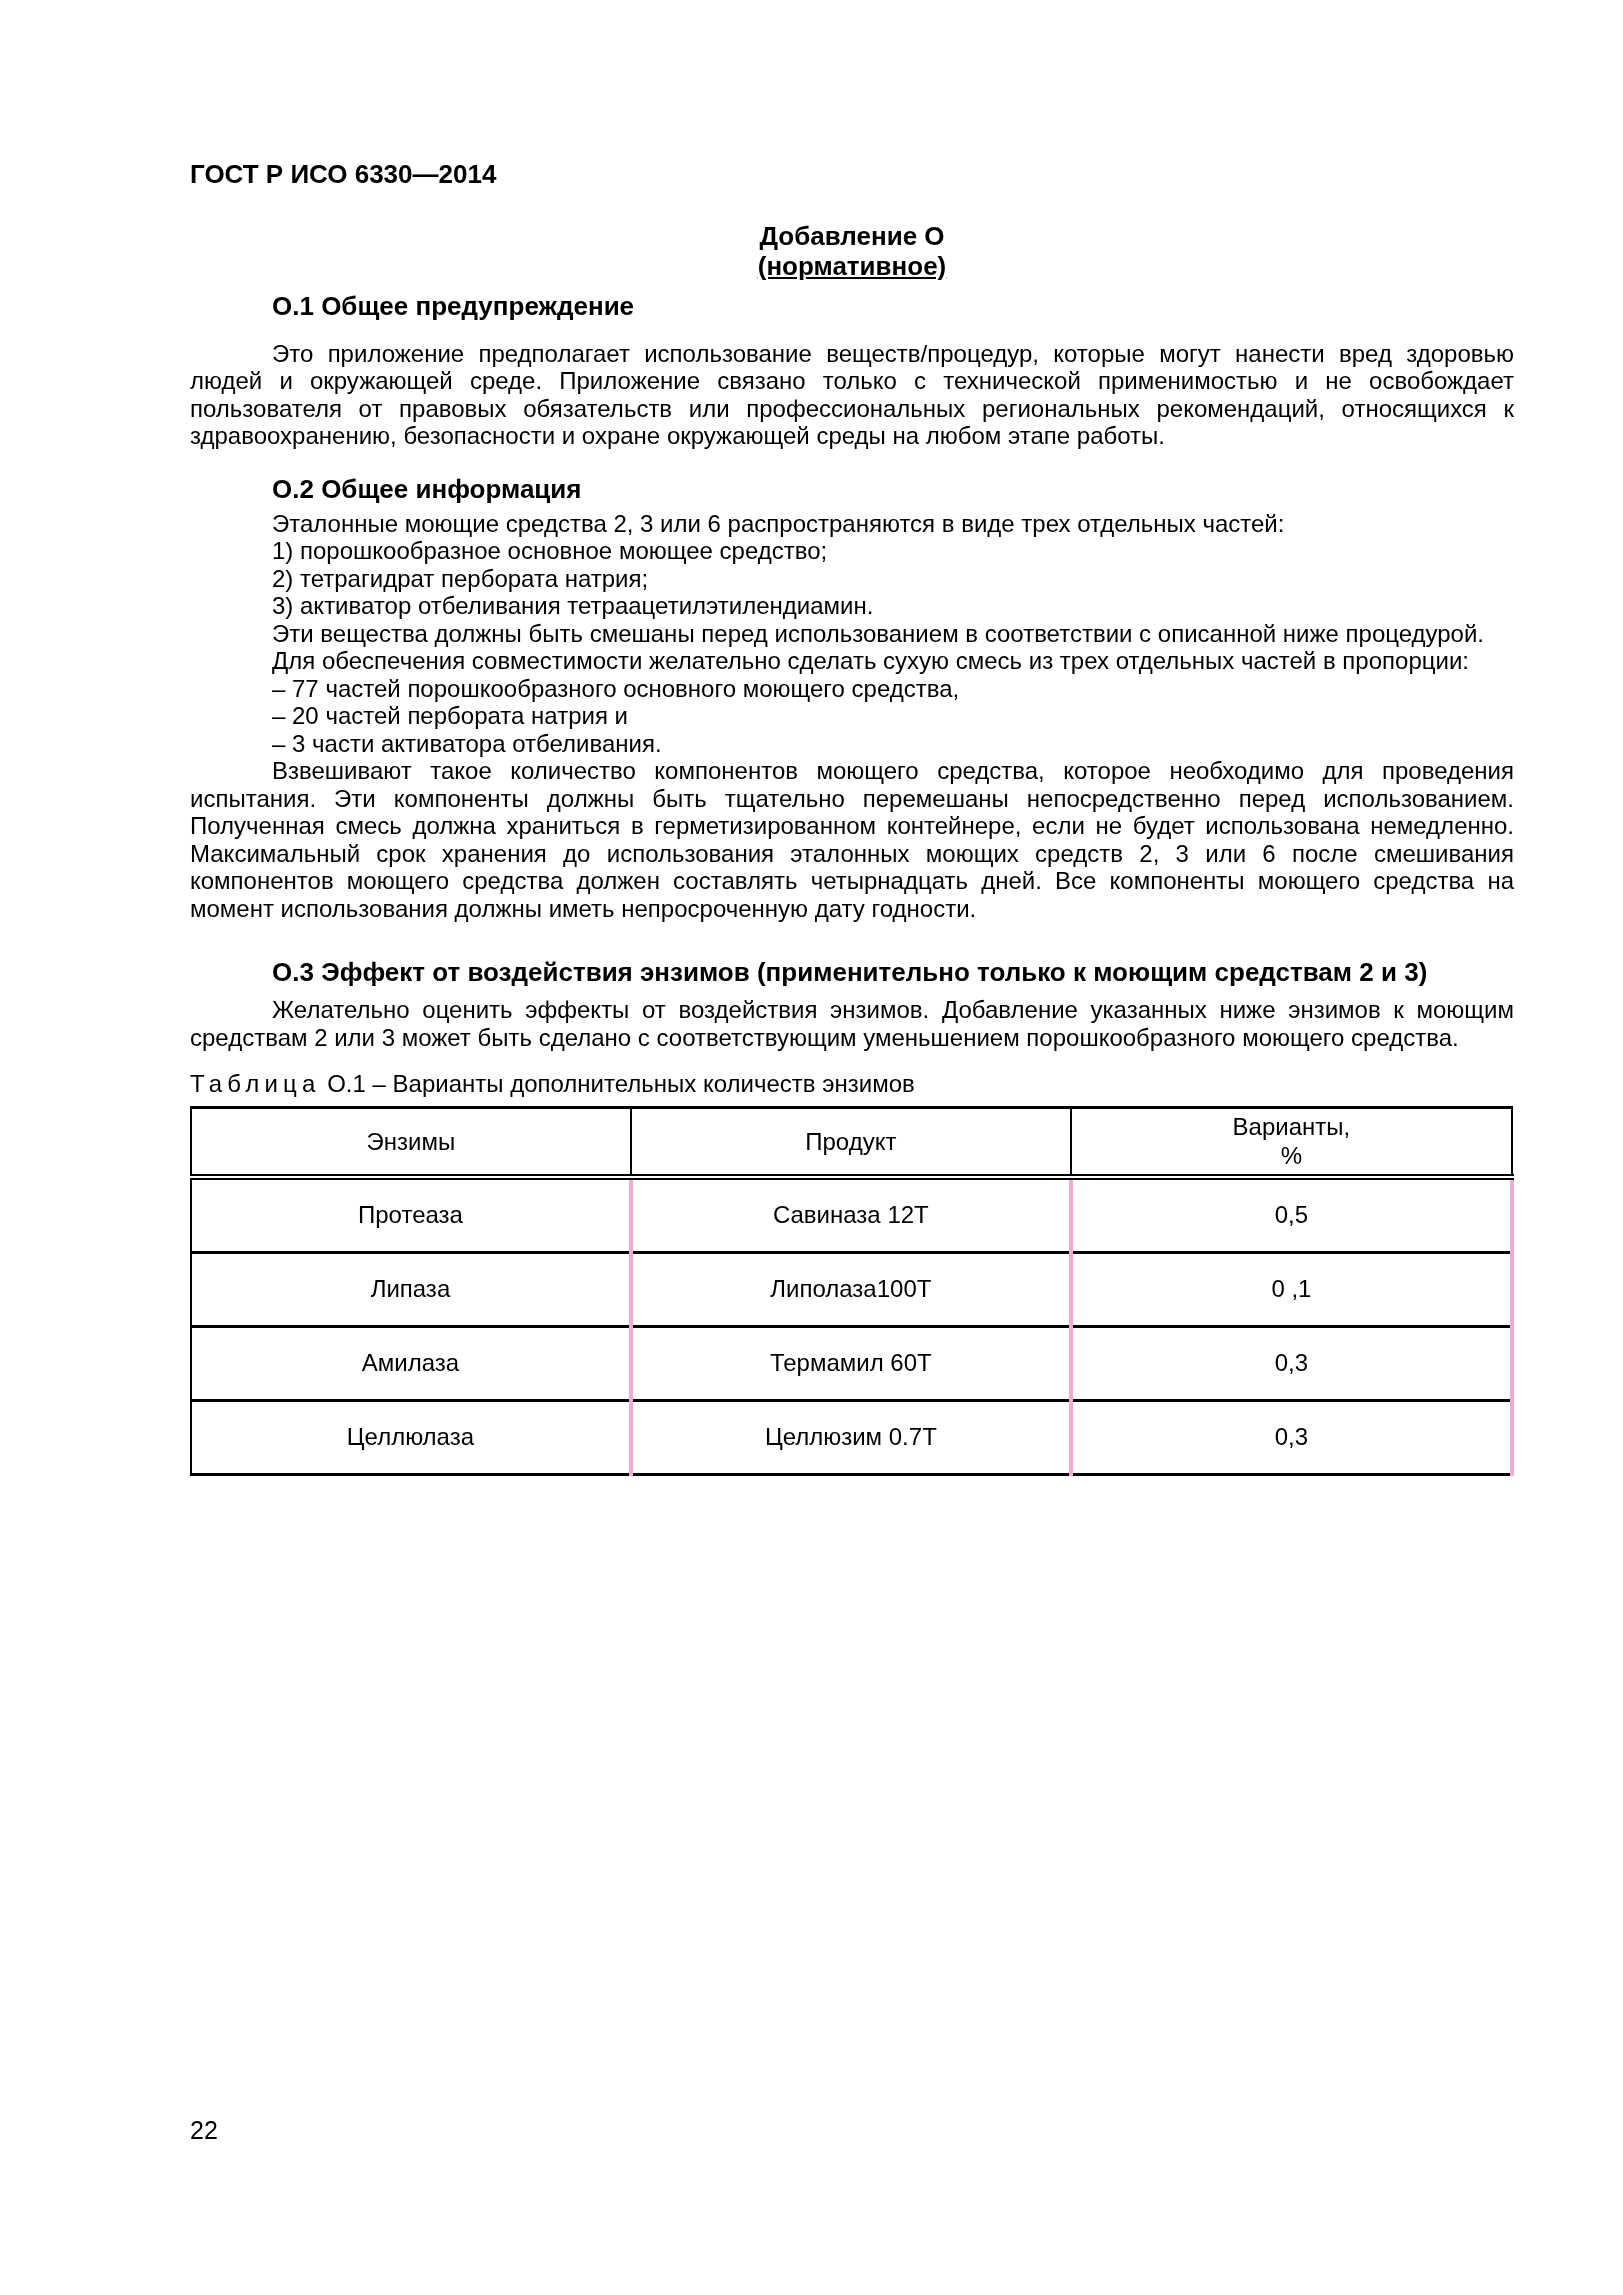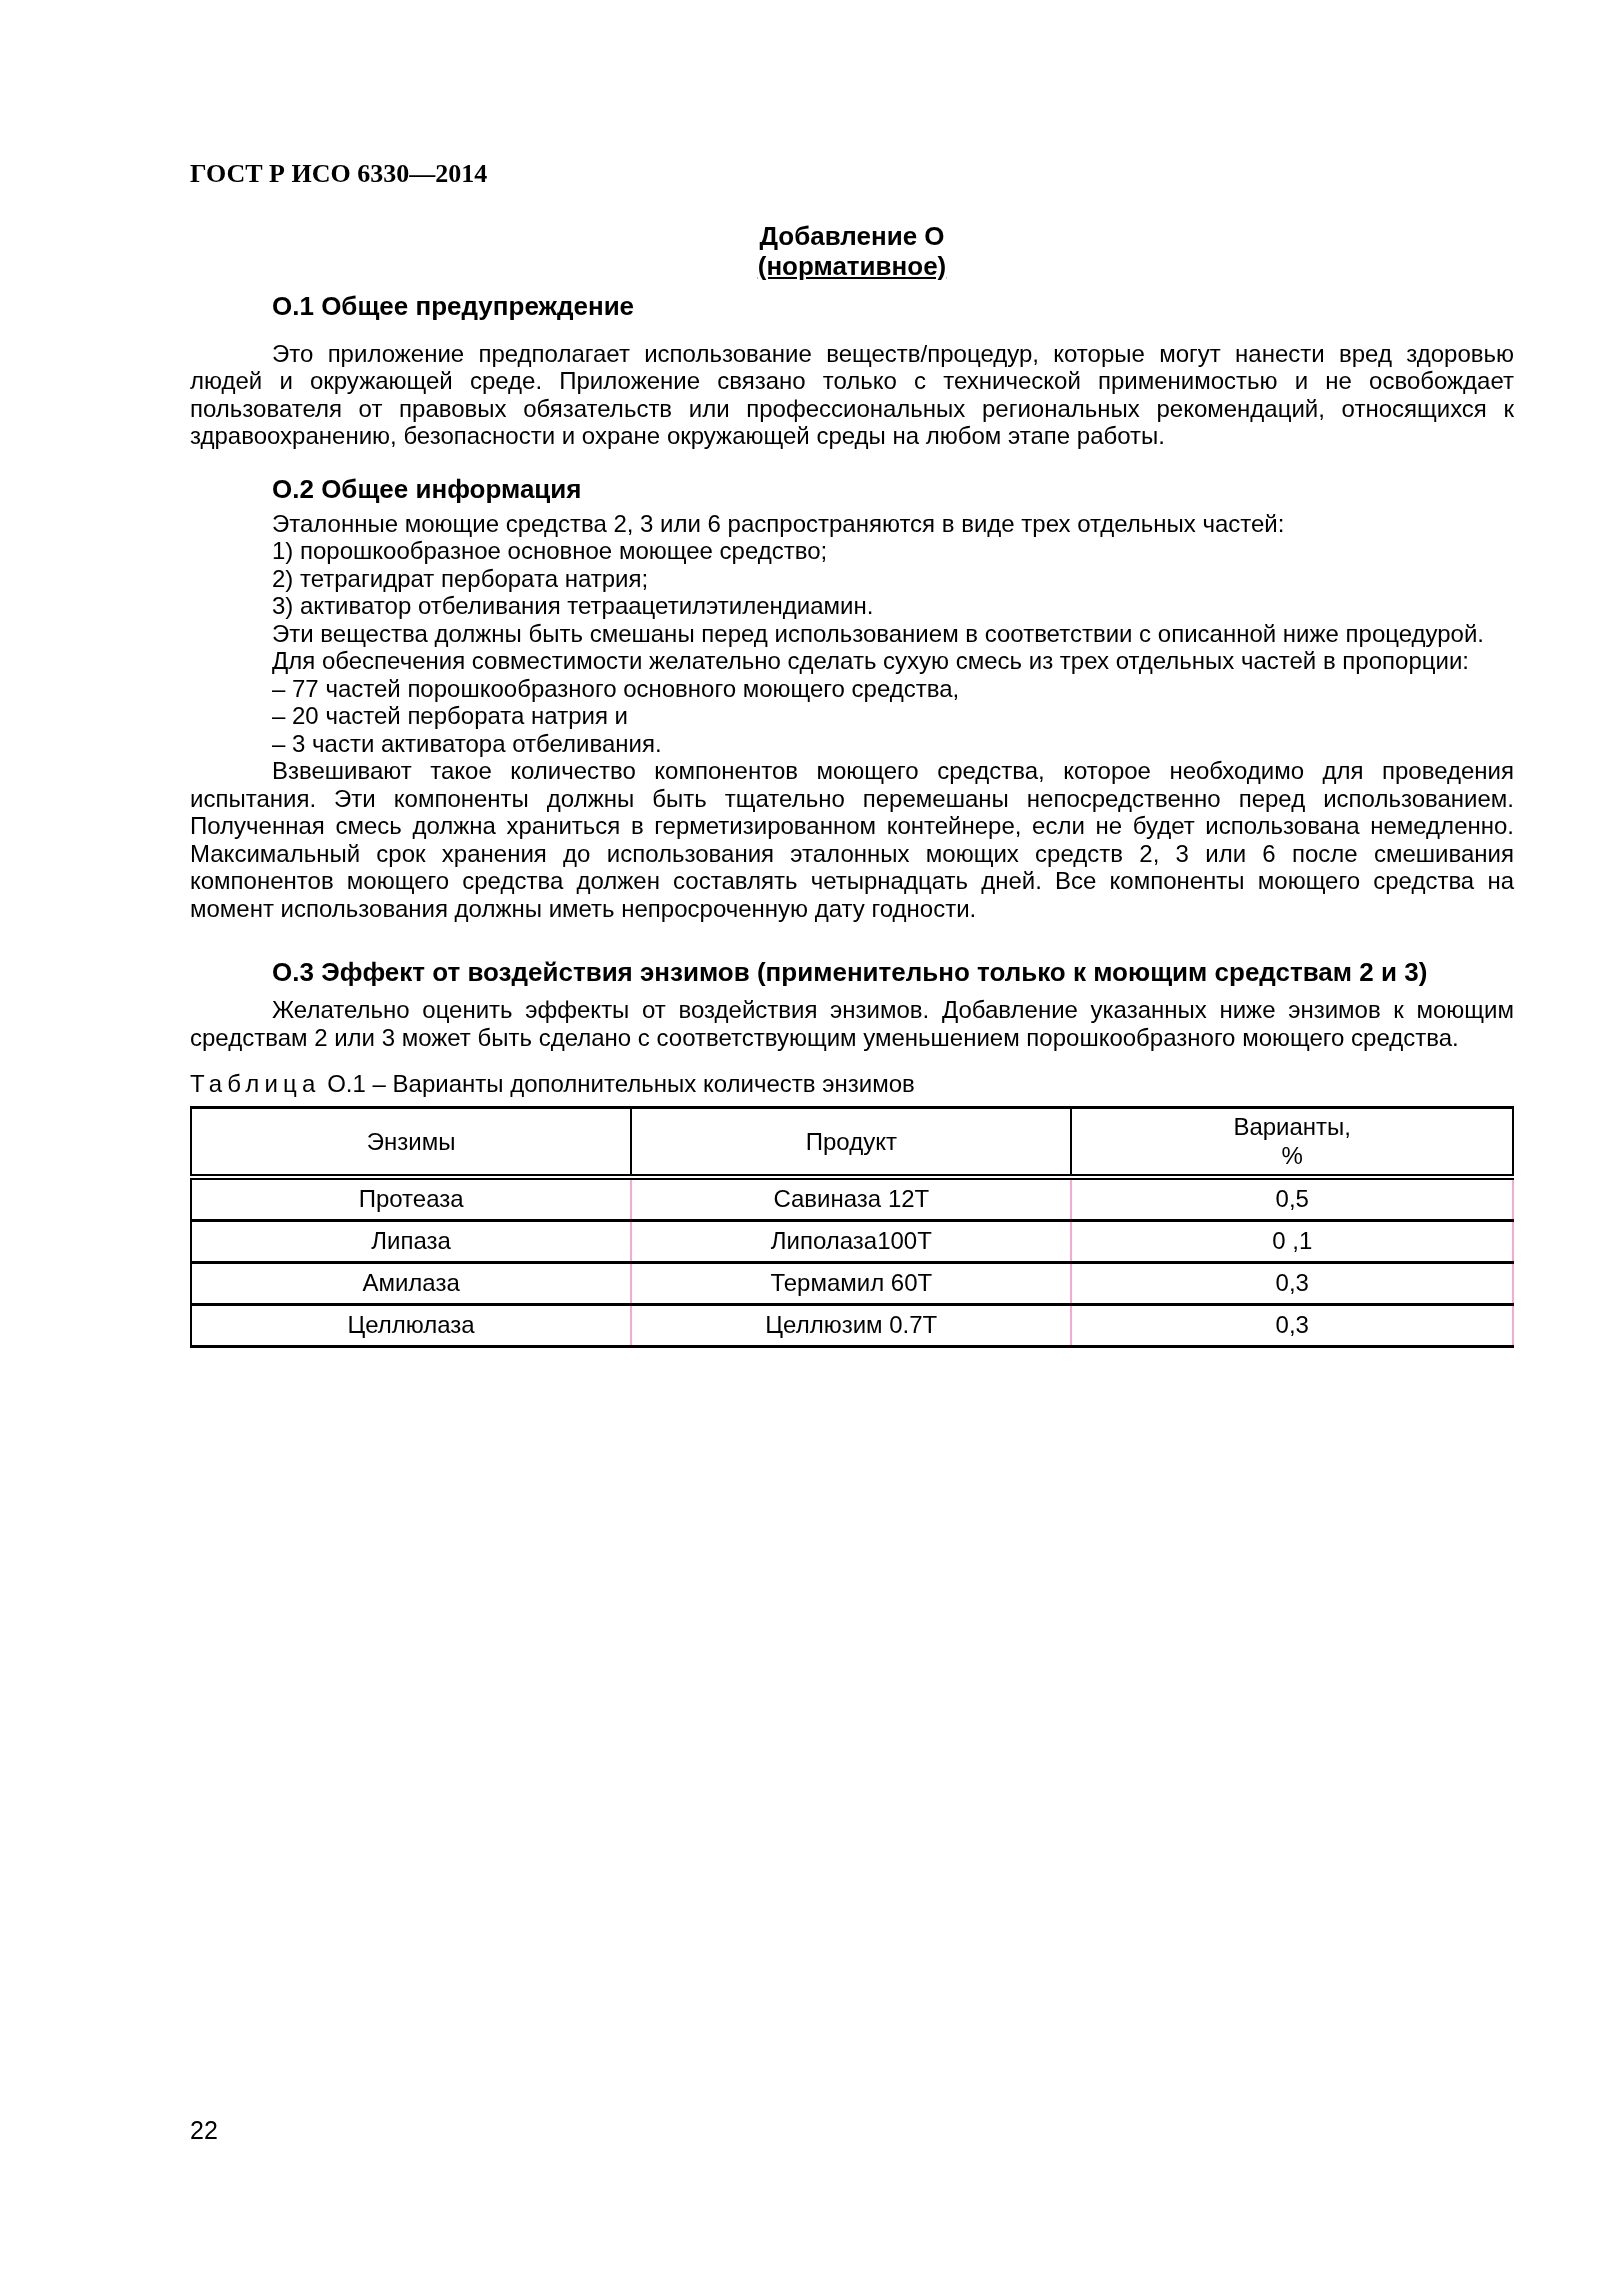--- a/index.html
+++ b/index.html
@@ -22,21 +22,20 @@
     top: 0;
     width: 1324px;
     font-size: 24px;
     line-height: 27.5px;
   }
   .doc-header {
     margin-top: 159px;
     font-size: 26px;
     line-height: 30px;
     font-weight: bold;
-    font-family: Liberation Serif, serif;
   }
   .appendix-label {
     margin-top: 32px;
     text-align: center;
     font-size: 26px;
     line-height: 30px;
     font-weight: bold;
   }
   .appendix-note {
     text-align: center;
@@ -95,24 +94,24 @@
     border-bottom: 6.5px double #000;
     font-size: 24px;
     line-height: 29px;
     padding: 0;
   }
   table.enzymes td {
     text-align: center;
     vertical-align: middle;
     height: 39px;
     border-left: 2px solid #000;
-    border-right: 2px solid #f9a8d4;
+    border-right: 4px solid #f9a8d4;
     border-top: 3.3px solid #000;
     font-size: 24px;
-    padding: 0;
+    padding: 16px;
   }
   .col-a { width: 33.3%; }
   .col-b { width: 33.3%; }
   .col-c { width: 33.4%; }
   .page-number {
     position: absolute;
     left: 190px;
     top: 2116px;
     font-size: 25px;
     line-height: 29px;

